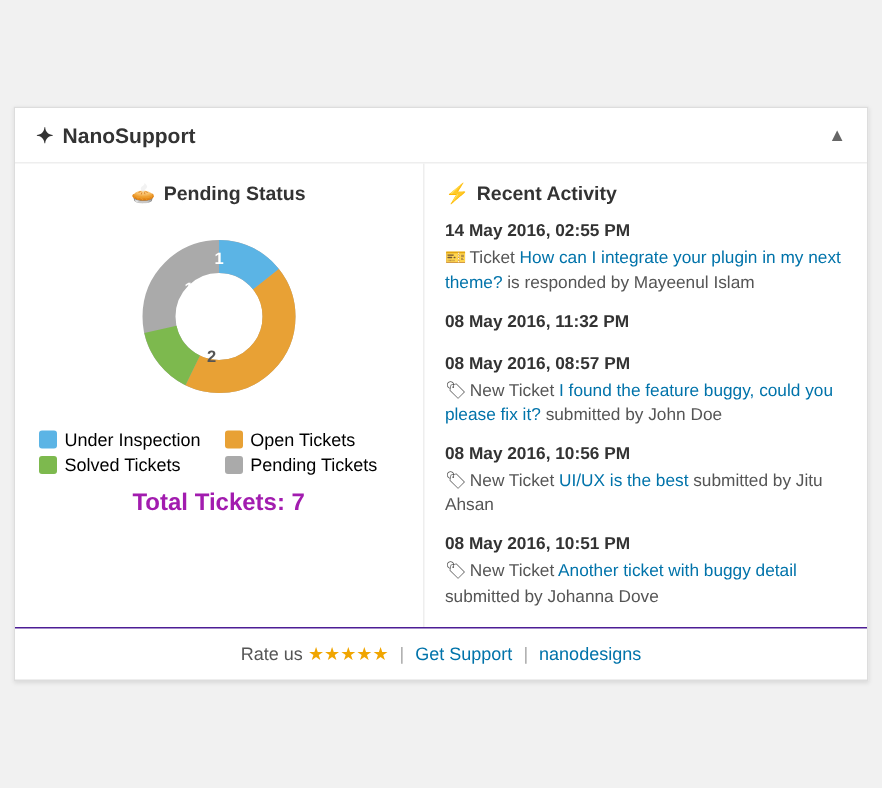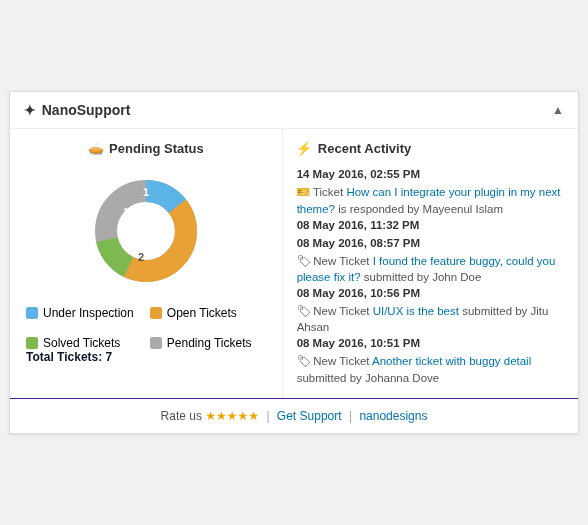--- a/index.html
+++ b/index.html
@@ -67,44 +67,45 @@
       justify-content: flex-start;
     }
     .donut-container {
       display: flex;
       justify-content: center;
       margin-bottom: 10px;
     }
     .legend {
       display: grid;
       grid-template-columns: 1fr 1fr;
-      gap: 16px 8px;
-      margin-bottom: 0;
+      gap: 3px 8px;
+      margin-bottom: 10px;
       font-size: 12px;
     }
     .legend-item {
       display: flex;
       align-items: center;
       gap: 5px;
     }
     .legend-dot {
       width: 12px;
       height: 12px;
       border-radius: 2px;
       flex-shrink: 0;
     }
     .total-tickets {
-      font-size: 12px;
-      font-weight: bold;
-      color: #0f172a;
+      text-align: center;
+      font-size: 16px;
+      font-weight: bold;
+      color: #a21caf;
     }
     .activity-list {
       display: flex;
       flex-direction: column;
-      gap: 0;
+      gap: 10px;
     }
     .activity-item {
       font-size: 11.5px;
       color: #333;
       line-height: 1.4;
     }
     .activity-date {
       font-weight: bold;
       color: #333;
       margin-bottom: 2px;

